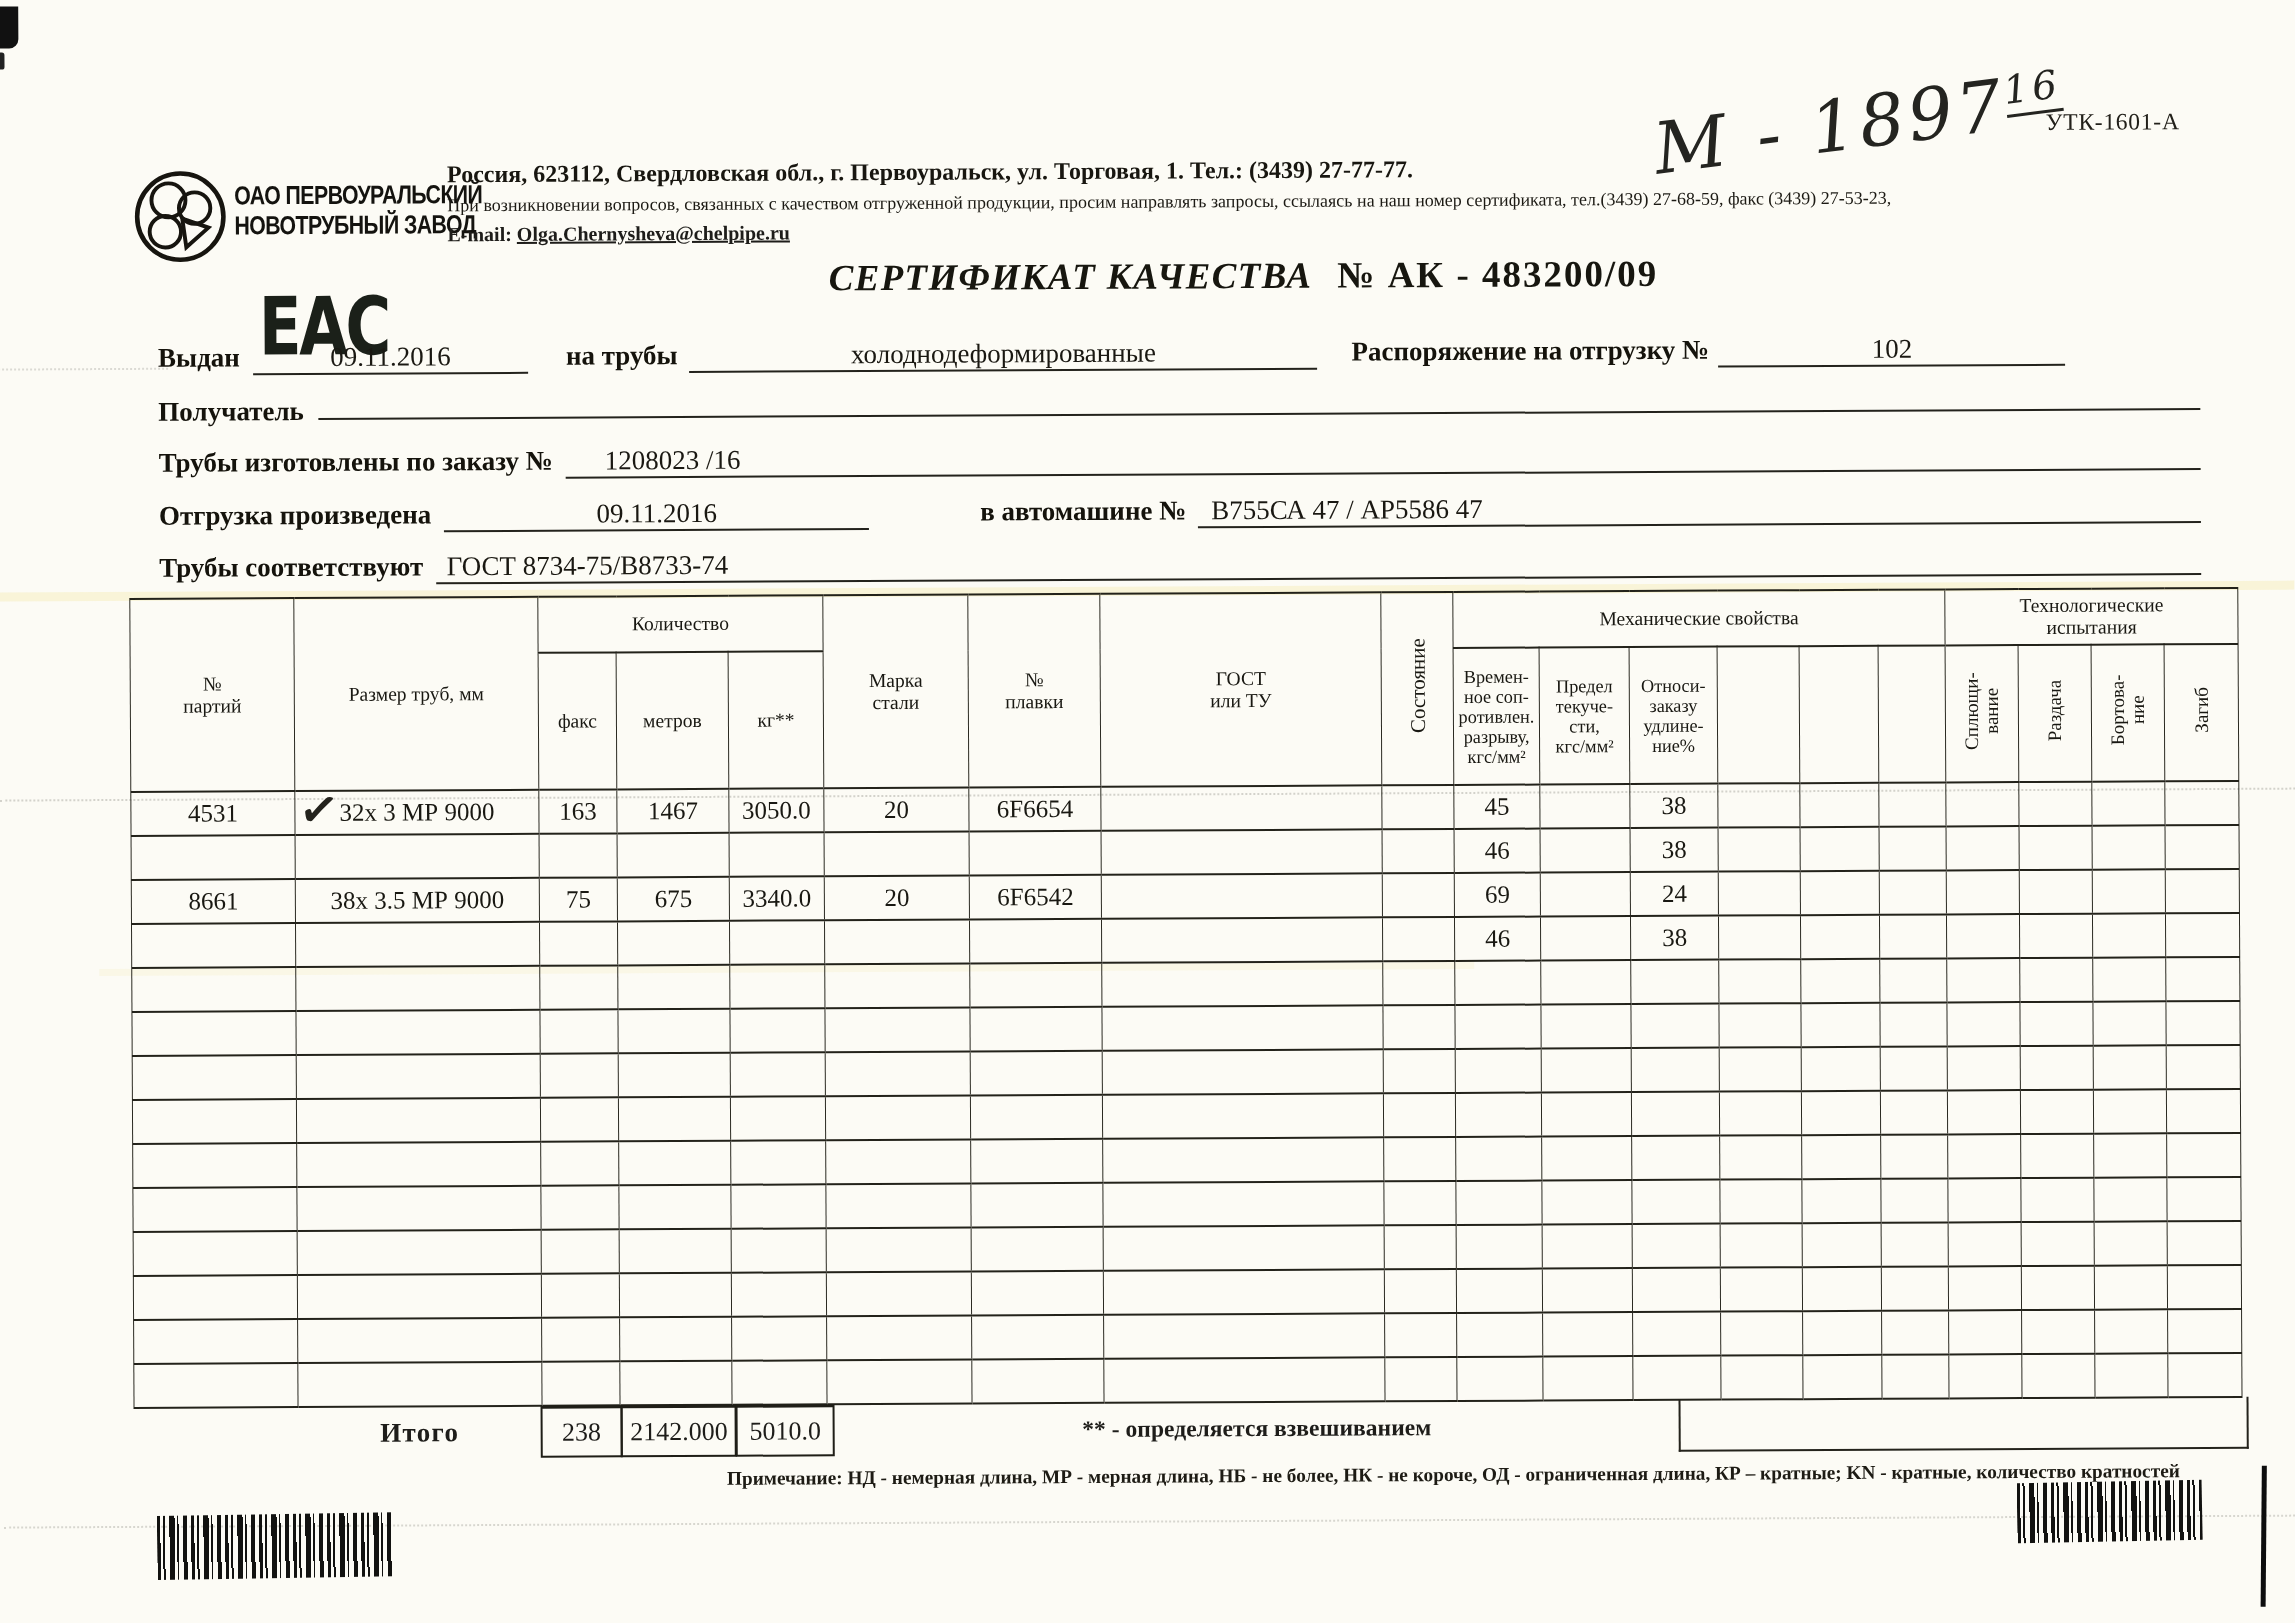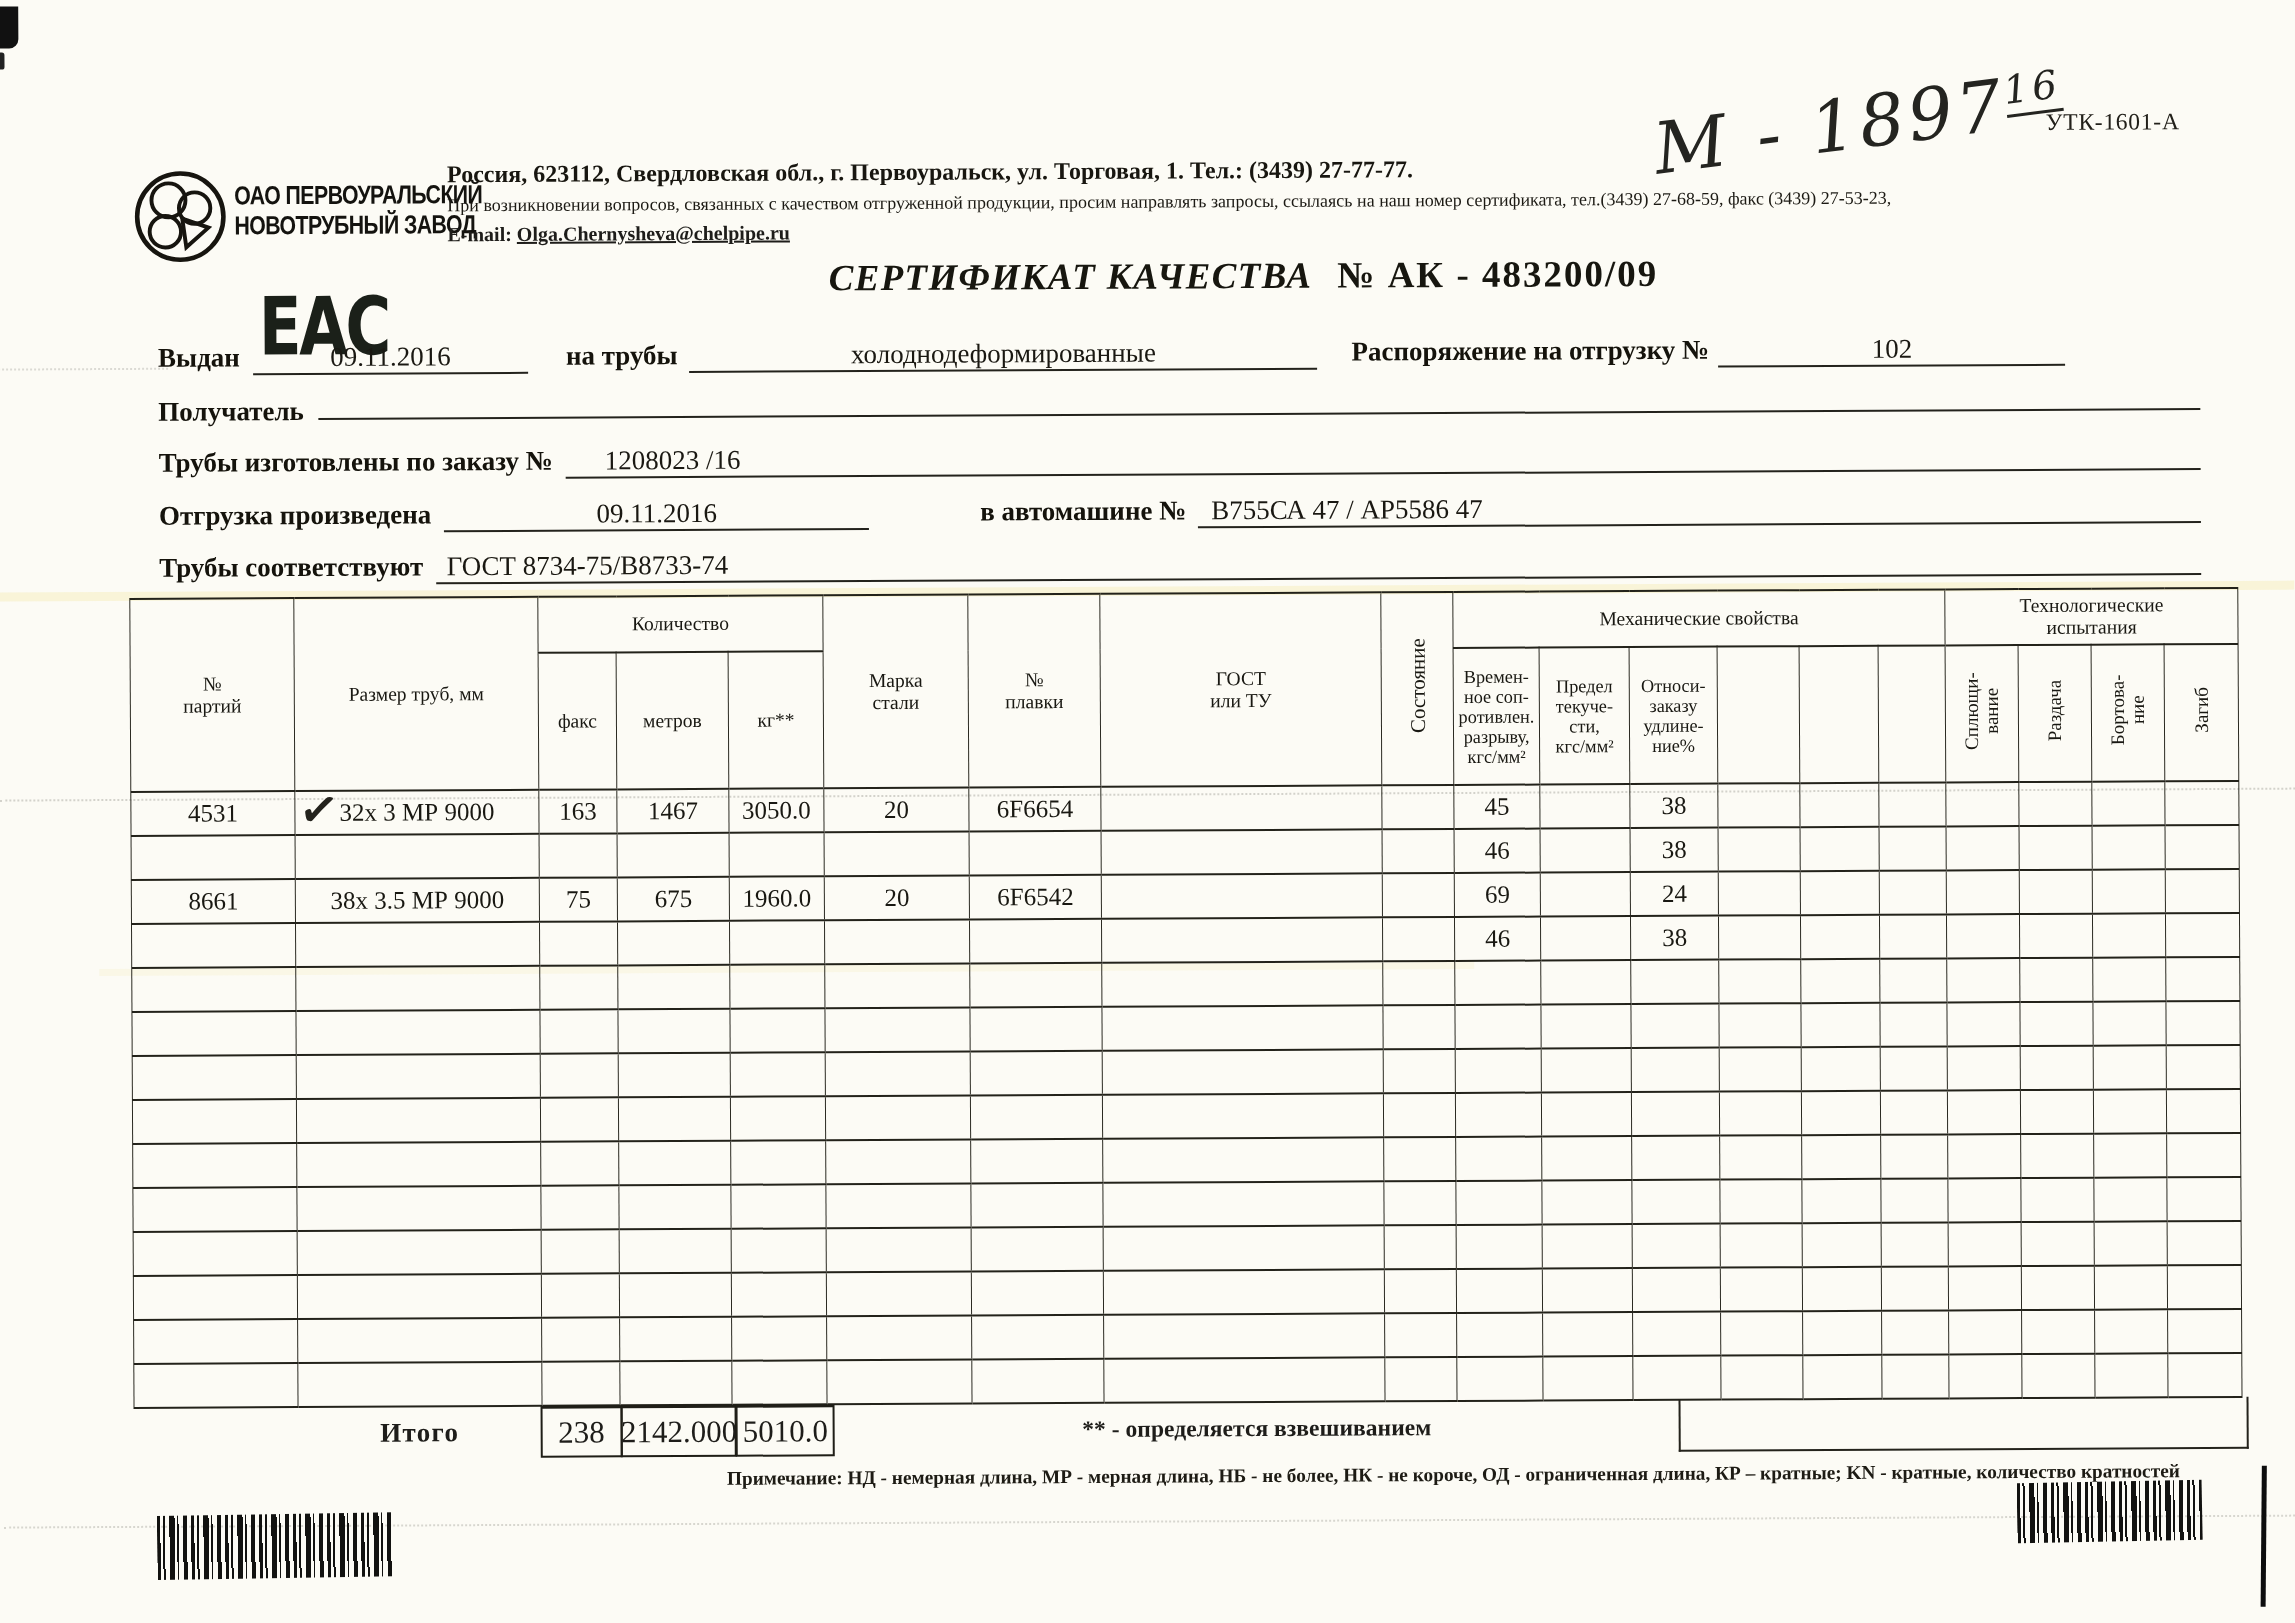--- a/index.html
+++ b/index.html
@@ -52,21 +52,21 @@
   tr.body-row{height:44px;}
   tr.hdr-row1{height:56px;}
   tr.hdr-row2{height:137px;}
   .cell-size{position:relative;}
   .checkmark{position:absolute;left:3.9px;top:-10.5px;font-size:47px;font-weight:bold;transform:rotate(8deg);color:#23221c;}
 
   
   .totals{position:absolute;left:130px;top:1402px;height:52px;display:flex;align-items:stretch;
           font-size:27px;}
   .totals .tcell{display:flex;align-items:center;justify-content:center;}
-  .totals .boxed{border:2.6px solid #1f1e17;border-top-width:3.3px;margin-left:-1.3px;font-size:31px;}
+  .totals .boxed{border:2.6px solid #1f1e17;border-top-width:3.3px;margin-left:-1.3px;font-size:26px;}
   .totals .itogo{font-weight:bold;letter-spacing:1.3px;}
   .totals .wnote{justify-content:center;font-weight:bold;font-size:23.6px;}
   .totals .endbox{border-left:2px solid #24231c;border-bottom:2.6px solid #24231c;border-right:2.6px solid #24231c;}
 
   .remark{position:absolute;left:723px;top:1465px;width:1564px;font-size:19.3px;font-weight:bold;
           color:#1d1b14;white-space:nowrap;}
 
   
   .barcode{background:
      repeating-linear-gradient(90deg,#121210 0 3.3px,transparent 3.3px 5.9px,#121210 5.9px 7.9px,transparent 7.9px 12.4px,
@@ -255,21 +255,21 @@
           <td></td>
             <td></td>
             <td></td>
             <td></td>
         </tr>
         <tr class="body-row">
           <td>8661</td>
           <td>38х 3.5 МР 9000</td>
           <td>75</td>
           <td>675</td>
-          <td>1960.0</td>
+          <td>3340.0</td>
           <td>20</td>
           <td>6F6542</td>
           <td></td>
           <td></td>
           <td>69</td>
           <td></td>
           <td>24</td>
           <td></td>
             <td></td>
             <td></td>

